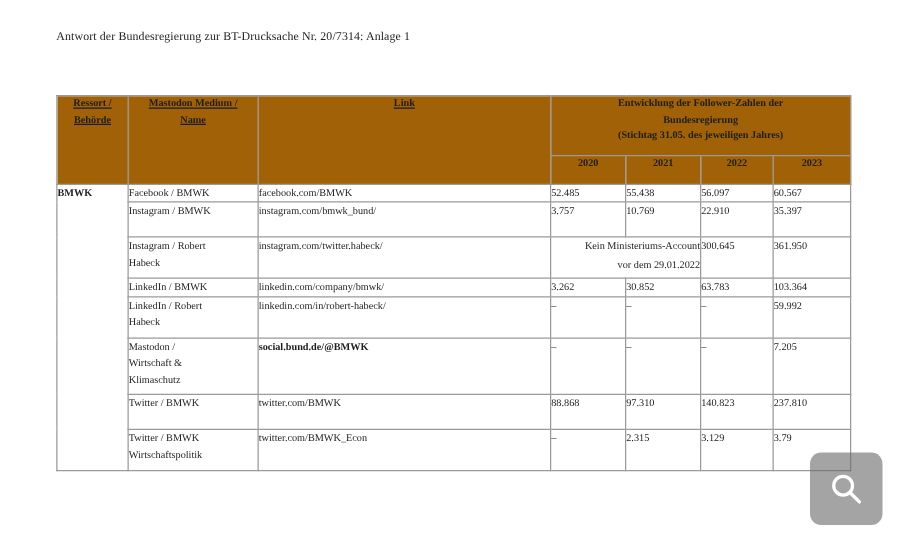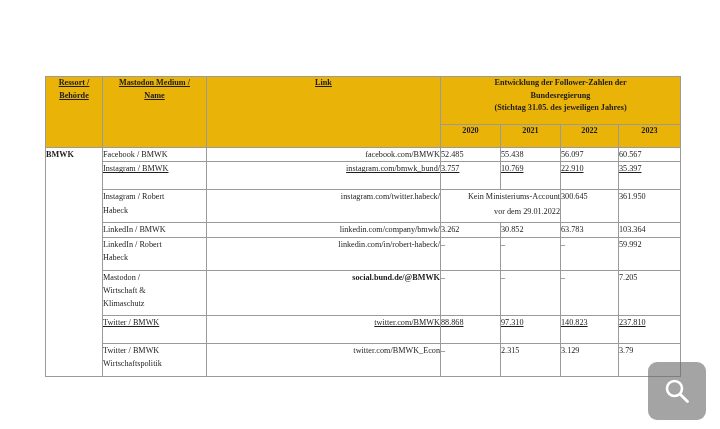--- a/index.html
+++ b/index.html
@@ -59,21 +59,21 @@
   
   col.c-ressort  { width: 57px; }
   col.c-medium   { width: 104px; }
   col.c-link     { width: 234px; }
   col.c-y2020    { width: 60px; }
   col.c-y2021    { width: 60px; }
   col.c-y2022    { width: 58px; }
   col.c-y2023    { width: 62px; }
 
   thead th {
-    background: #eab308;
+    background: #a16207;
     font-weight: bold;
     text-align: center;
     vertical-align: middle;
     line-height: 1.55;
   }
 
   th.head-tall {
     height: 70px;
     padding: 4px 3px;
   }
@@ -107,42 +107,42 @@
     vertical-align: top;
     padding-top: 5px;
     padding-left: 8px;
   }
 
   td.cell-medium {
     text-align: left;
   }
 
   td.cell-link {
-    text-align: right;
+    text-align: left;
   }
 
   td.cell-link.bold {
     font-weight: bold;
   }
 
   td.cell-num {
     vertical-align: middle;
     padding: 5px 4px;
   }
 
   td.cell-note {
     text-align: right;
     vertical-align: middle;
     line-height: 1.75;
     padding: 4px 6px;
   }
 
   
   tr.r-h1 td { height: 13px; }
-  tr.r-h2 td { height: 27px; text-decoration: underline; }
+  tr.r-h2 td { height: 27px; }
   tr.r-h3 td { height: 32px; }
   tr.r-h4 td { height: 44px; }
 
   .magnifier {
     position: absolute;
     left: 648px;
     top: 362px;
     width: 58px;
     height: 58px;
     border-radius: 9px;
@@ -153,20 +153,21 @@
   }
   .magnifier svg {
     display: block;
   }
 </style>
 </head>
 <body>
 
 <div class="page">
 
+  <div class="doc-title">Antwort der Bundesregierung zur BT-Drucksache Nr. 20/7314: Anlage 1</div>
 
   <div class="table-wrap">
     <table class="data-table">
       <colgroup>
         <col class="c-ressort">
         <col class="c-medium">
         <col class="c-link">
         <col class="c-y2020">
         <col class="c-y2021">
         <col class="c-y2022">

